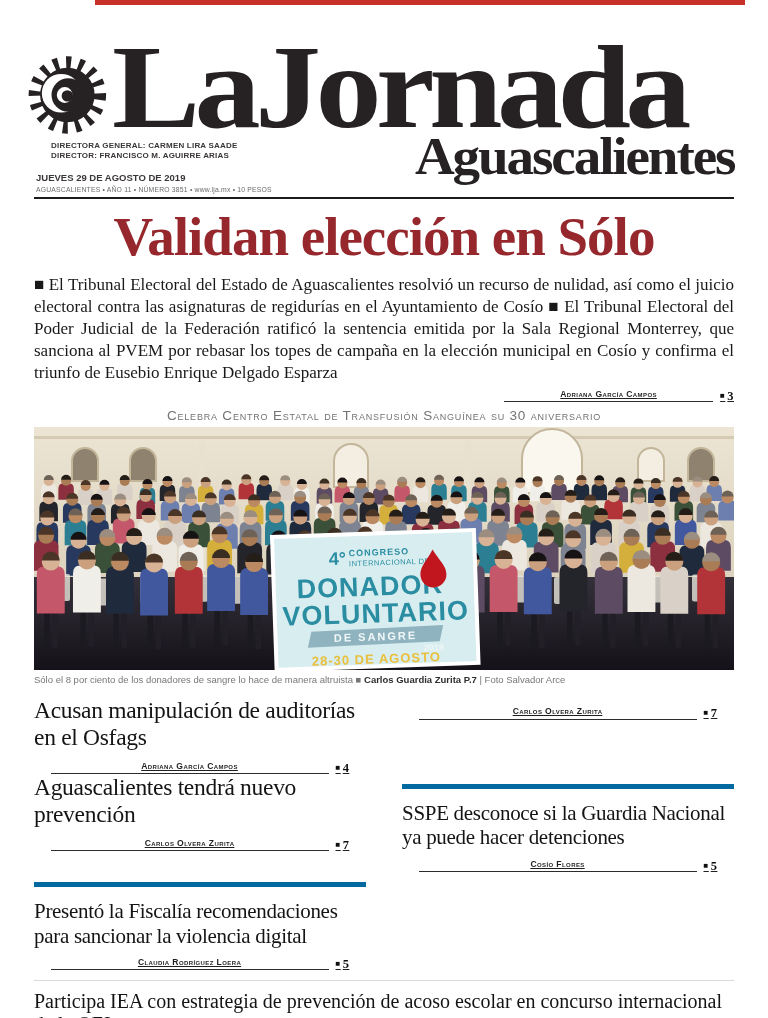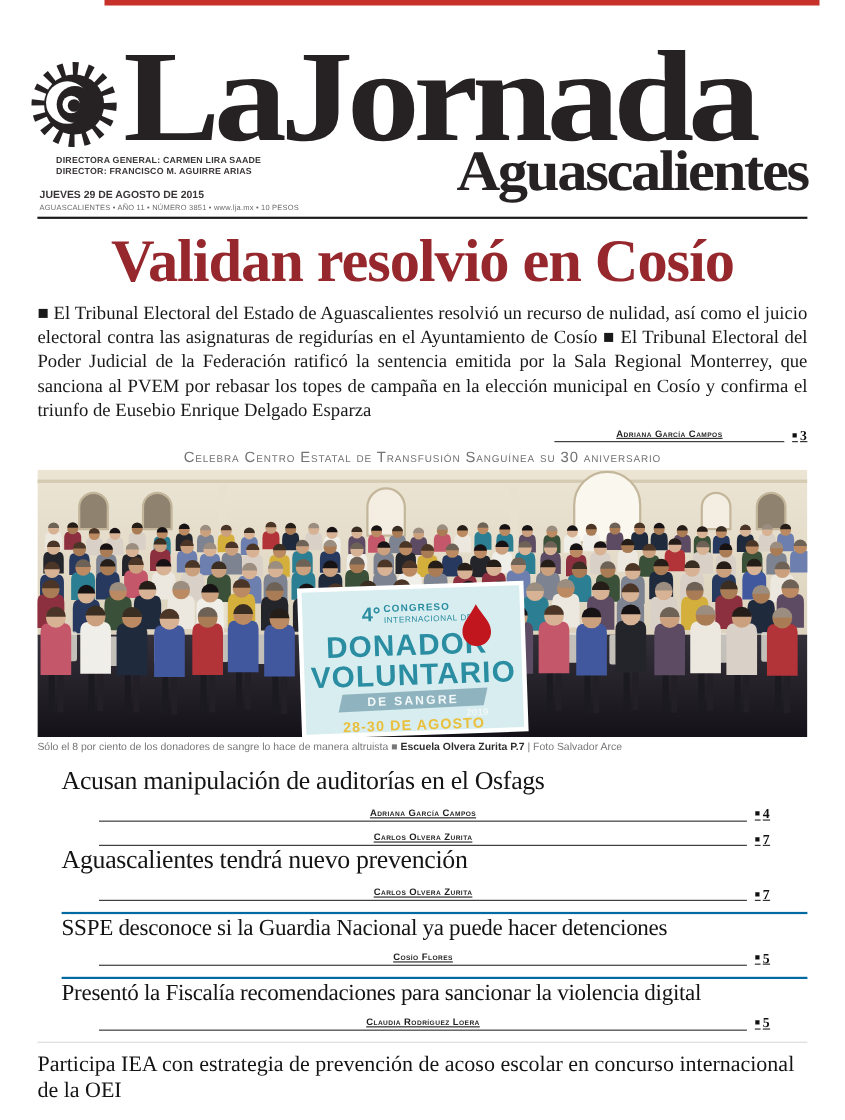--- a/index.html
+++ b/index.html
@@ -36,25 +36,25 @@
   .main-byline{width:230px;margin:6px 0 0 auto;}
 
   
   .kicker{margin-top:7px;text-align:center;font:400 13.5px/1 "Liberation Sans",sans-serif;
       font-variant:small-caps;letter-spacing:.8px;color:#737373;}
   .photo{margin-top:4px;width:700px;height:243px;display:block;}
   .caption{margin-top:4px;font:400 9.5px/1.2 "Liberation Sans",sans-serif;color:#777;}
   .caption b{color:#2e2e2e;}
 
   
-  .grid{display:grid;grid-template-columns:1fr;column-gap:36px;margin-top:12px;margin-left:22px;}
+  .grid{display:grid;grid-template-columns:1fr 1fr;column-gap:36px;margin-top:12px;}
   .story h3{margin:0;font:400 23.5px/1.16 "Liberation Serif",serif;letter-spacing:-.3px;color:#141414;font-weight:400;}
   .story.small h3{font-size:21px;}
   .story .byline{width:90%;margin:10px auto 0 auto;}
-  .story.row2{border-top:2px solid #0369a1;margin-top:10px;padding-top:0;}
+  .story.row2{border-top:5px solid #0369a1;margin-top:10px;padding-top:12px;}
 
   .bottom-story{border-top:1px solid #d9d9d9;margin-top:10px;padding-top:9px;}
   .bottom-story h3{margin:0;font:400 20px/1.15 "Liberation Serif",serif;color:#141414;font-weight:400;}
 </style>
 </head>
 <body>
 
 <div class="topstrip"></div>
 
 <div class="page">
@@ -67,25 +67,25 @@
       <circle cx="48" cy="50" r="19" fill="#262223"></circle>
       <circle cx="44" cy="50" r="9" fill="#ffffff"></circle>
       <circle cx="47" cy="51" r="6.5" fill="#262223"></circle>
     </svg>
     <div class="mast-title"><span>La</span><span>Jornada</span></div>
     <div class="mast-region">Aguascalientes</div>
     <div class="mast-directors">
       <div>DIRECTORA GENERAL: CARMEN LIRA SAADE</div>
       <div>DIRECTOR: FRANCISCO M. AGUIRRE ARIAS</div>
     </div>
-    <div class="mast-date">JUEVES 29 DE AGOSTO DE 2015</div>
+    <div class="mast-date">JUEVES 29 DE AGOSTO DE 2019</div>
     <div class="mast-edition">AGUASCALIENTES • AÑO 11 • NÚMERO 3851 • www.lja.mx • 10 PESOS</div>
   </header>
 
-  <h1 class="headline">Validan resolvió en Cosío</h1>
+  <h1 class="headline">Validan elección en Sólo</h1>
   <p class="deck">■ El Tribunal Electoral del Estado de Aguascalientes resolvió un recurso de nulidad, así como el juicio electoral contra las asignaturas de regidurías en el Ayuntamiento de Cosío ■ El Tribunal Electoral del Poder Judicial de la Federación ratificó la sentencia emitida por la Sala Regional Monterrey, que sanciona al PVEM por rebasar los topes de campaña en la elección municipal en Cosío y confirma el triunfo de Eusebio Enrique Delgado Esparza</p>
   <div class="byline main-byline">
     <span class="name">Adriana García Campos</span>
     <span class="pageref"><span class="sq">■</span><span>3</span></span>
   </div>
 
   <div class="kicker">Celebra Centro Estatal de Transfusión Sanguínea su 30 aniversario</div>
 
   <svg class="photo" viewBox="0 0 700 243" preserveAspectRatio="none">
     <defs>
@@ -589,21 +589,21 @@
       <polygon points="36,96 168,94 164,110 32,112" fill="#8fb4c0"></polygon>
       <text x="100" y="107" text-anchor="middle" font-family="Liberation Sans, sans-serif" font-size="11" font-weight="700" letter-spacing="2" fill="#f2f8f8">DE SANGRE</text>
       <text x="158" y="119" text-anchor="middle" font-family="Liberation Sans, sans-serif" font-size="9" font-weight="700" fill="#eef6f6">2019</text>
       <text x="100" y="130" text-anchor="middle" font-family="Liberation Sans, sans-serif" font-size="13" font-weight="700" letter-spacing="1" fill="#e9bf3c">28-30 DE AGOSTO</text>
       <path d="M160 18 C166 29 173 34 173 43 A13 13 0 1 1 147 43 C147 34 154 29 160 18 Z" fill="#c2161f"></path>
     </g>
   </svg>
 
   <div class="caption">
     <span>Sólo el 8 por ciento de los donadores de sangre lo hace de manera altruista ■</span>
-    <b>Escuela Olvera Zurita P.7</b>
+    <b>Carlos Guardia Zurita P.7</b>
     <span>| Foto Salvador Arce</span>
   </div>
 
   <div class="grid">
     <div class="story">
       <h3>Acusan manipulación de auditorías en el Osfags</h3>
       <div class="byline">
         <span class="name">Adriana García Campos</span>
         <span class="pageref"><span class="sq">■</span><span>4</span></span>
       </div>

